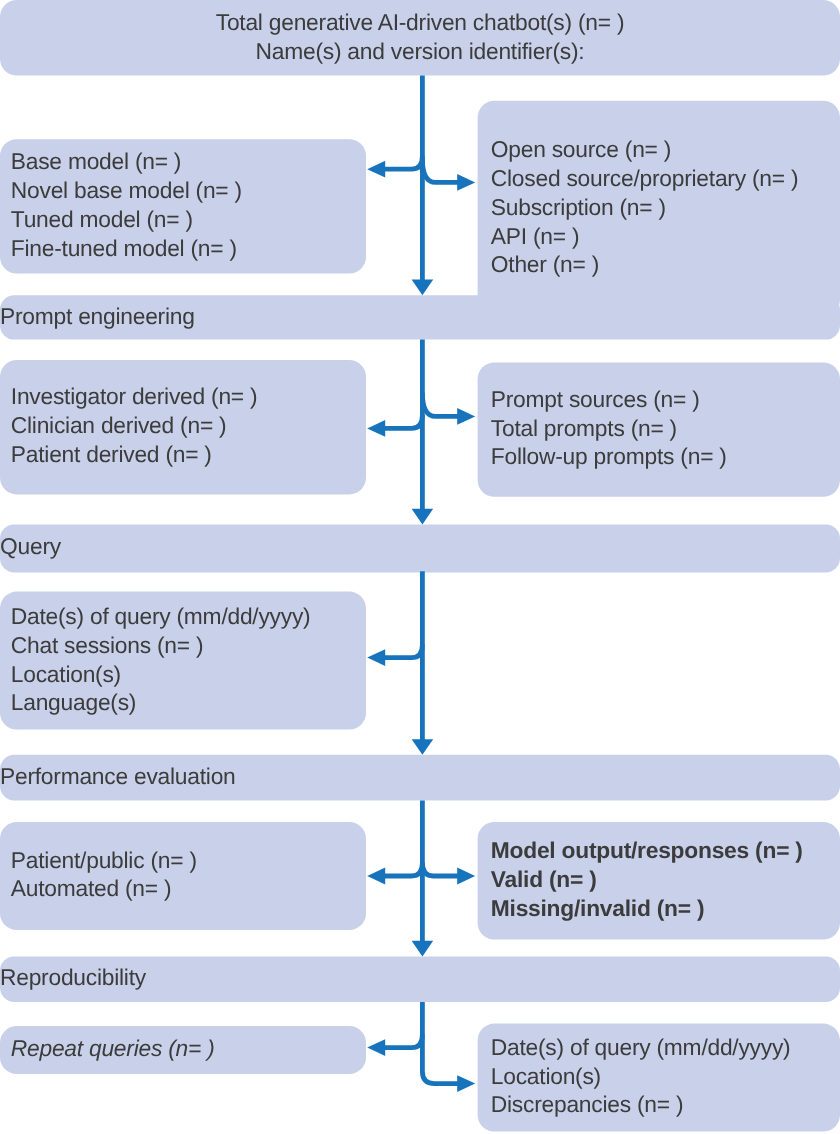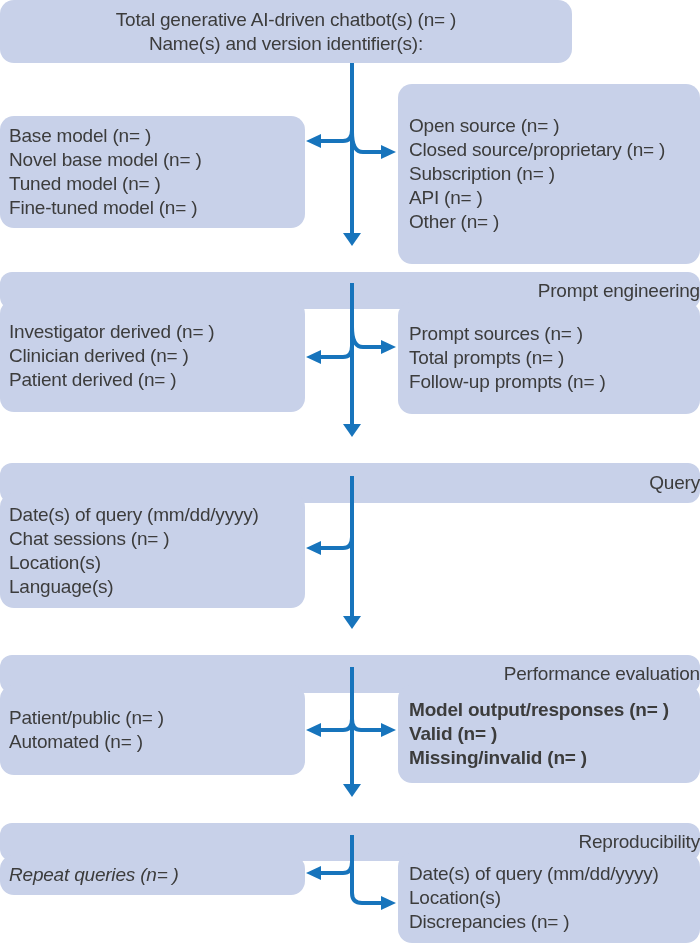--- a/index.html
+++ b/index.html
@@ -25,27 +25,26 @@
     flex-direction:column;
     justify-content:center;
     font-size:19px;
     line-height:24px;
     letter-spacing:-0.2px;
     box-sizing:border-box;
   }
   .box span{display:block;white-space:nowrap;}
   .band{
     border-radius:12px;
-    align-items:flex-end;
+    align-items:flex-start;
     text-align:center;
-    margin-top:26px;
   }
   .leftbox{left:0;width:305px;padding-left:9px;}
   .rightbox{left:398px;width:302px;padding-left:11px;}
-  .topbox{left:0;top:0;width:572px;height:63px;text-align:center;}
+  .topbox{left:0;top:0;width:700px;height:63px;text-align:center;}
   .flow-svg{
     position:absolute;left:0;top:0;
     pointer-events:none;
   }
   .flow-svg path{stroke:var(--arrow);stroke-width:4;fill:none;}
   .flow-svg polygon{fill:var(--arrow);stroke:none;}
 </style>
 </head>
 <body>
 

